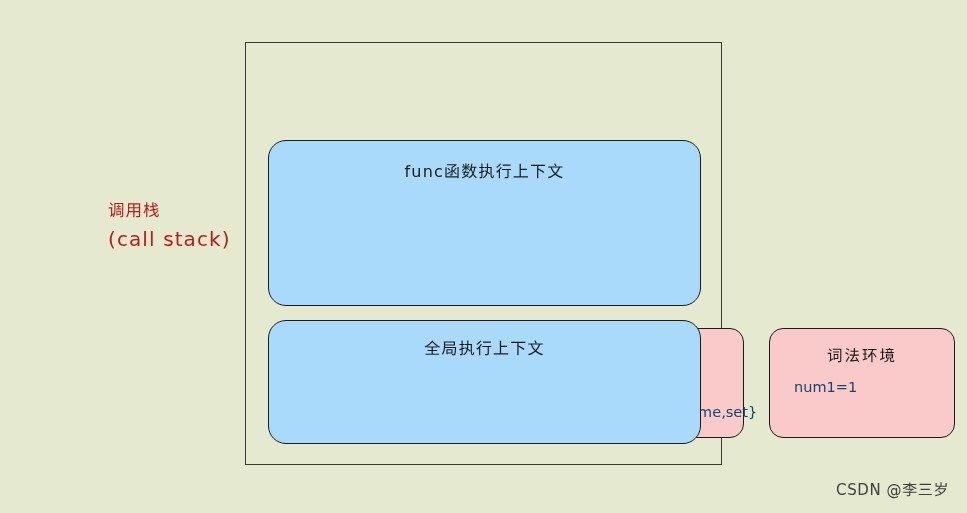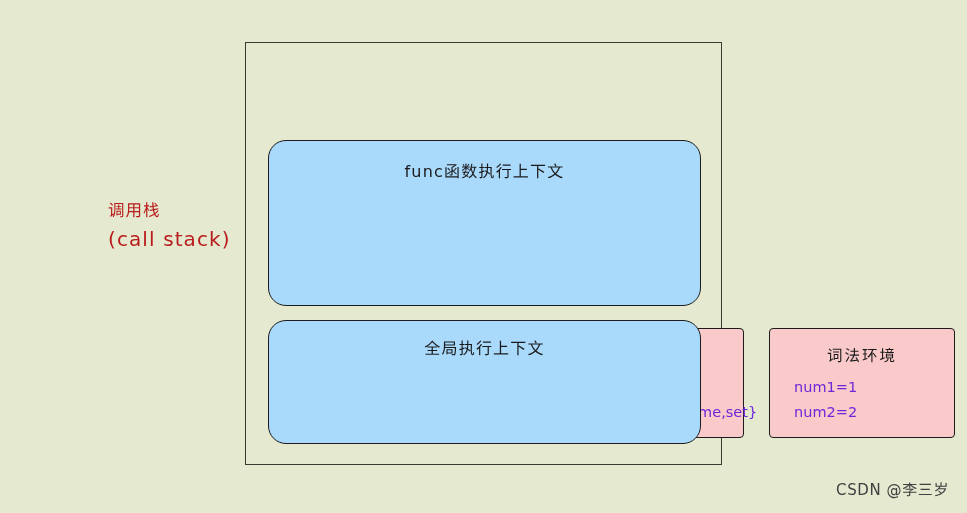--- a/index.html
+++ b/index.html
@@ -92,40 +92,40 @@
     white-space: nowrap;
   }
   .exec-context.func .ctx-title { top: 17px; }
   .exec-context.global .ctx-title { top: 14px; text-align: center; }
 
   
   .env-box {
     position: absolute;
     background: #fac9c9;
     border: 1.8px solid #1c1c1c;
-    border-radius: 4px;
+    border-radius: 14px;
     box-sizing: border-box;
   }
   .env-title {
     position: absolute;
     left: 0;
     top: 14px;
     width: 100%;
     text-align: center;
     color: #1a1a1a;
     font-size: 15.5px;
     letter-spacing: 2px;
     white-space: nowrap;
   }
   .env-lines {
     position: absolute;
     left: 11px;
     top: 46px;
     right: -8px;
-    color: #6d28d9;
+    color: #0c4a6e;
     font-size: 14.5px;
     line-height: 1.75;
     white-space: nowrap;
   }
   .env-lines span {
     display: block;
   }
 
   
   .env-box.func-var {
@@ -174,21 +174,20 @@
       <div class="env-lines">
         <span>myname='李三岁'</span>
         <span>innerFunc={getName,set}</span>
       </div>
     </div>
 
     <div class="env-box func-lex" style="background: rgb(250, 201, 201); border-color: rgb(28, 28, 28);">
       <div class="env-title">词法环境</div>
       <div class="env-lines">
         <span>num1=1</span>
-        <span>num2=2</span>
       </div>
     </div>
   </div>
 
   <div class="exec-context global" style="background: rgb(169, 217, 251); border-color: rgb(28, 28, 28);">
     <div class="ctx-title">全局执行上下文</div>
 
   </div>
 
   <div class="watermark" style="color: #404040;">CSDN @李三岁</div>

